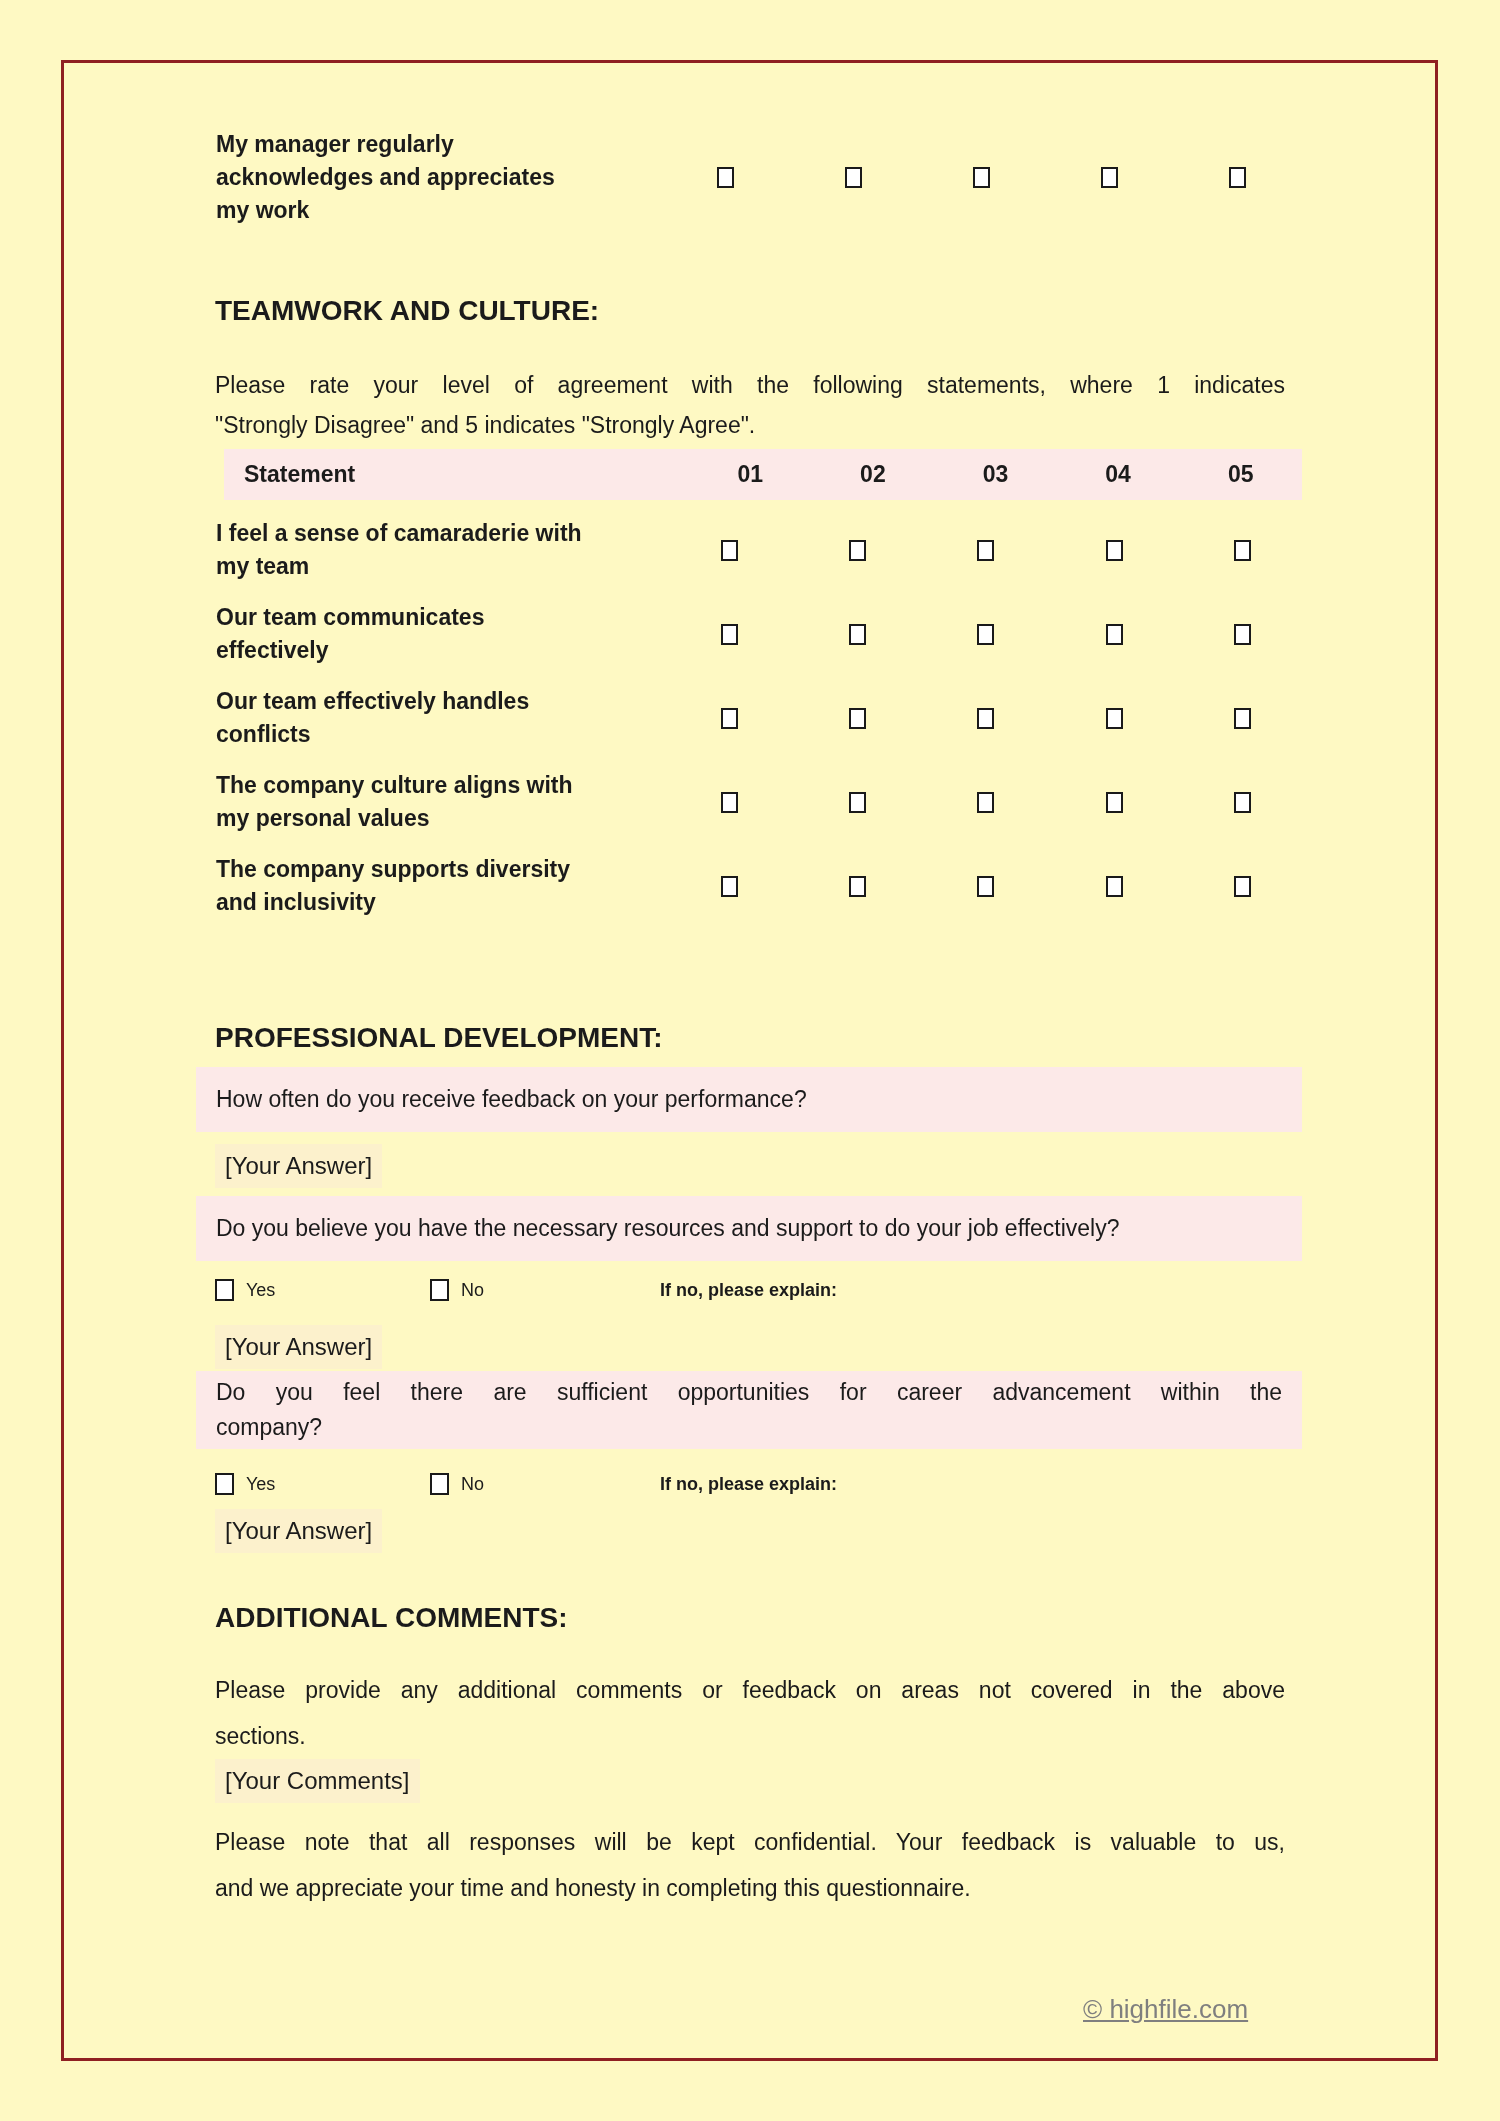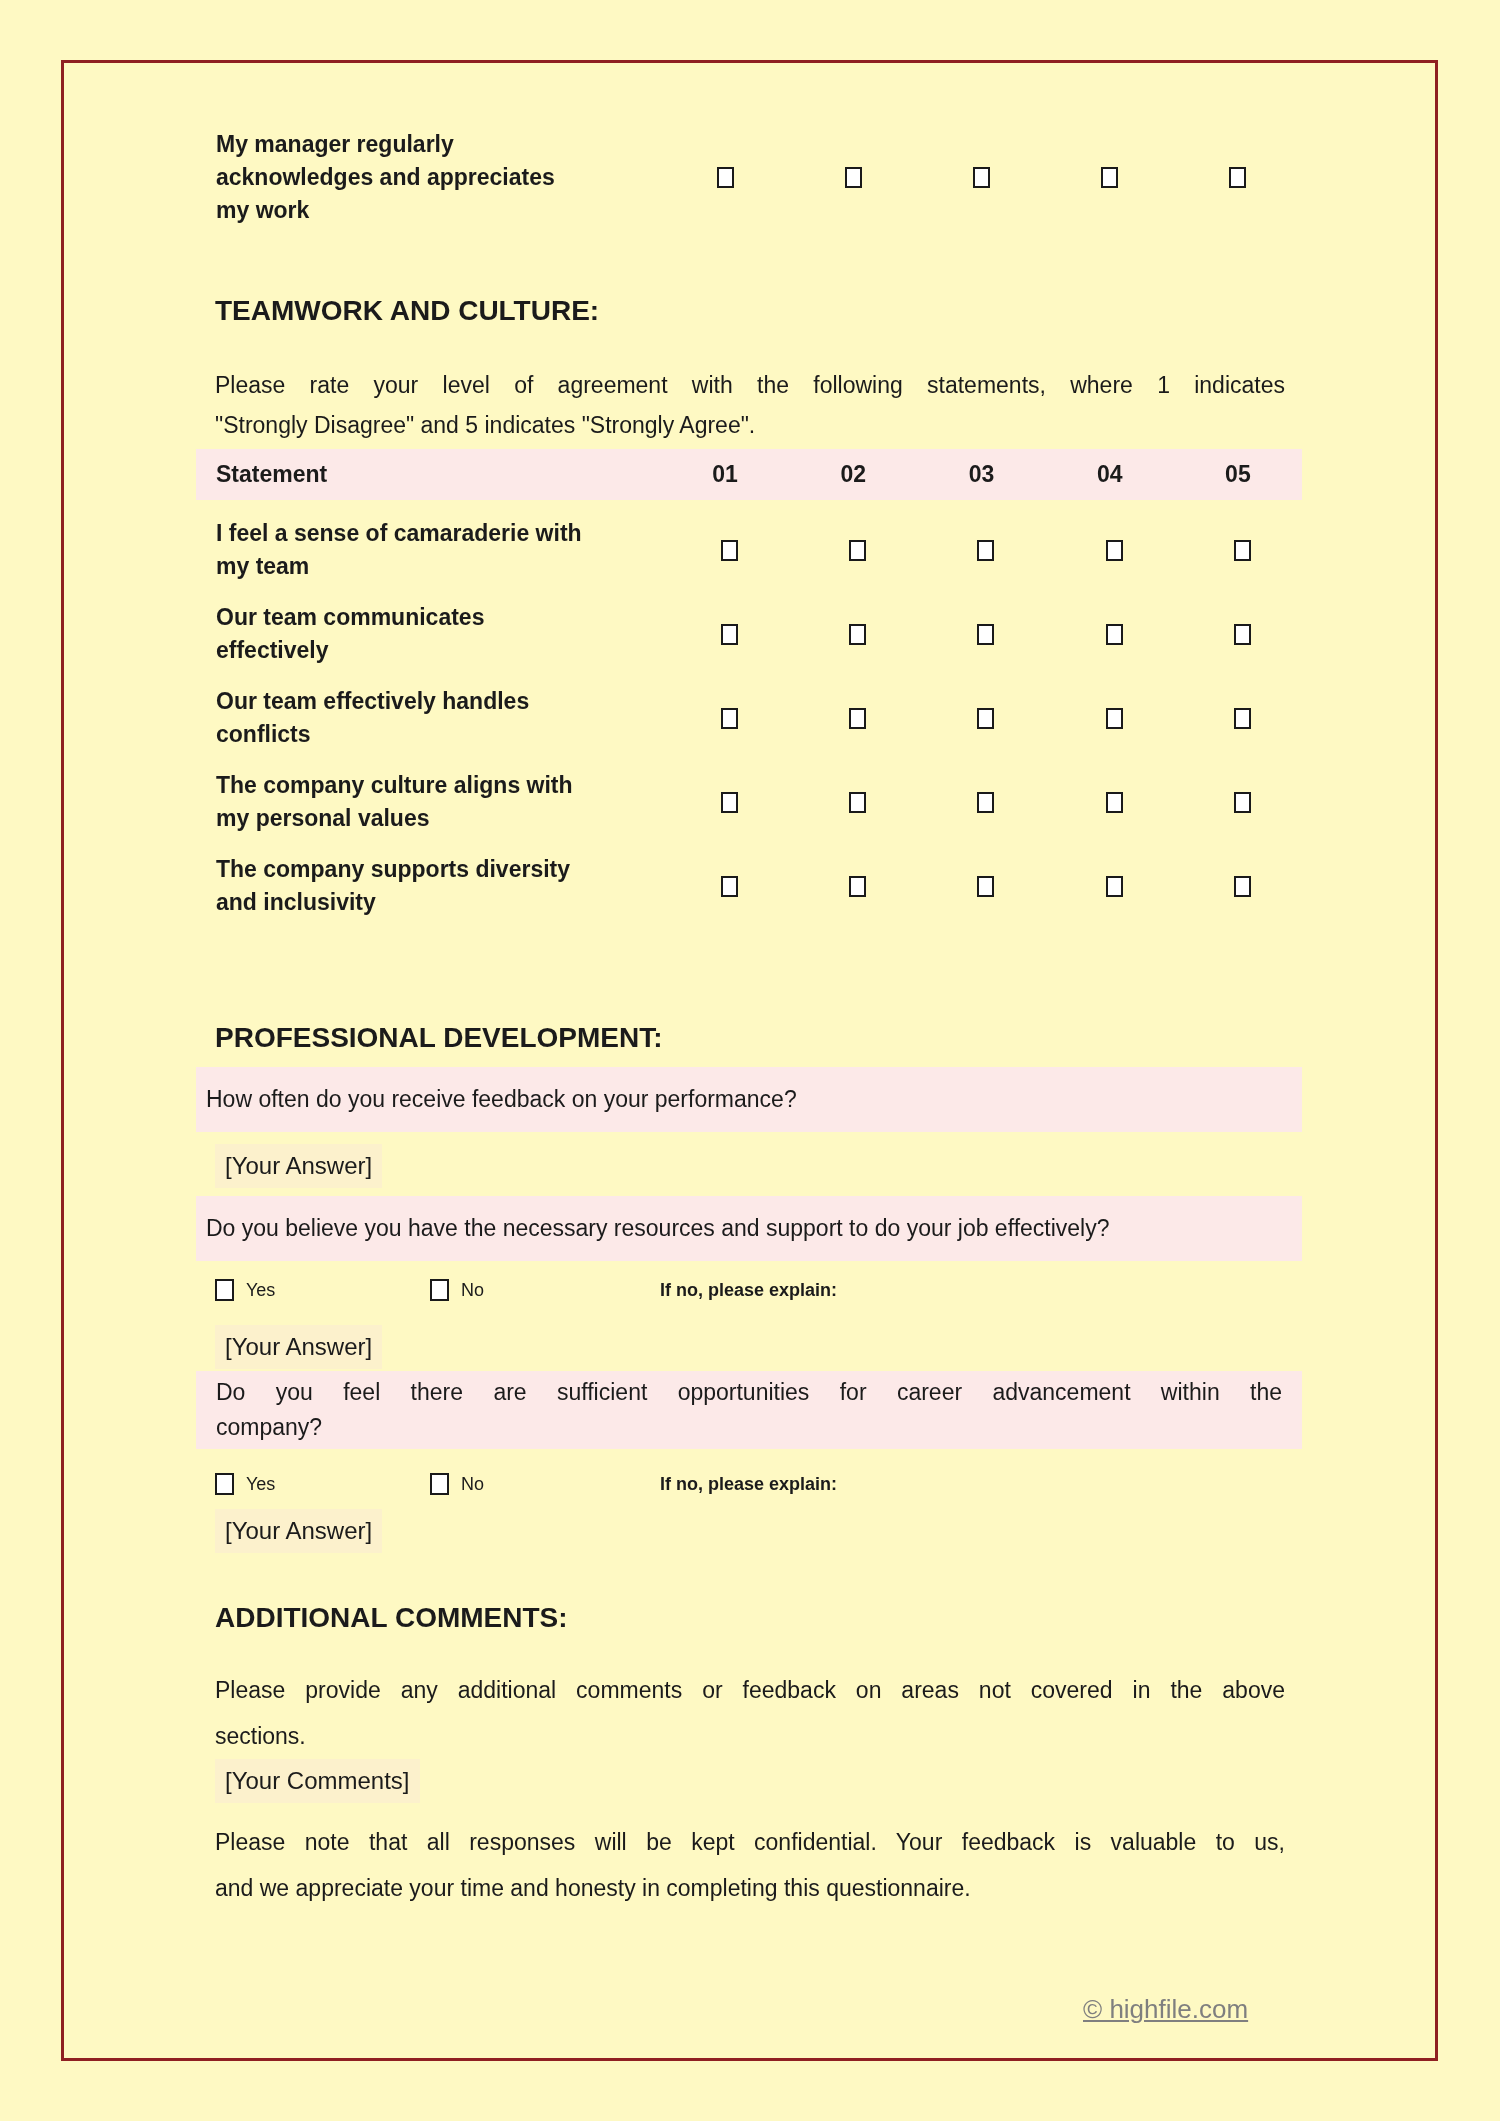--- a/index.html
+++ b/index.html
@@ -22,41 +22,41 @@
   }
   .opt{ display:flex; justify-content:center; align-items:center; }
   .checkbox{
     display:inline-block; width:17px; height:21px; box-sizing:border-box;
     border:2px solid #1a1a1a; background:#ffffff;
   }
   .checkbox.sm{ width:19px; height:22px; }
 
   .carryover{ margin-bottom:68px; }
 
-  .thead{ background:#FCE9E8; height:51px; margin-bottom:17px; }
+  .thead{ background:#FCE9E8; height:51px; margin-bottom:17px;margin-left:28px; }
   .thead .cell-statement{ font-weight:bold; }
   .hnum{ font-weight:bold; font-size:23px; text-align:center; }
   .trow{ margin-bottom:18px;gap:9px; }
 
   h2{
     font-size:28px; line-height:32px; font-weight:bold;
     margin:0 0 0 19px; padding:0;
   }
   .h-teamwork{ margin-bottom:38px;margin-top:48px; }
   .h-professional{ margin-top:103px; margin-bottom:13px; }
   .h-additional{ margin-top:49px; margin-bottom:33px; }
 
   .para{ margin-left:19px; width:1070px; font-size:23px; }
   .para-intro{ line-height:40px; margin-bottom:4px; }
   .para-loose{ line-height:46px; }
   .jline{ text-align:justify; text-align-last:justify; }
 
   .qband{
     background:#FCE9E8; width:100%; box-sizing:border-box;
-    font-size:23px; padding:18px 10px; line-height:29px;
+    font-size:23px; padding:18px 20px; line-height:29px;
   }
   .qband.two{ padding:4px 20px; line-height:35px; }
   .mt8{ margin-top:8px; } .mt2{ margin-top:2px; }
 
   .answer-line{ margin-left:19px; }
   .a1{ margin-top:12px; } .a2{ margin-top:24px; } .a3{ margin-top:14px; }
   .hl{
     display:inline-block; background:#FCF1CC; font-size:24px; line-height:28px;
     padding:8px 10px;
   }

